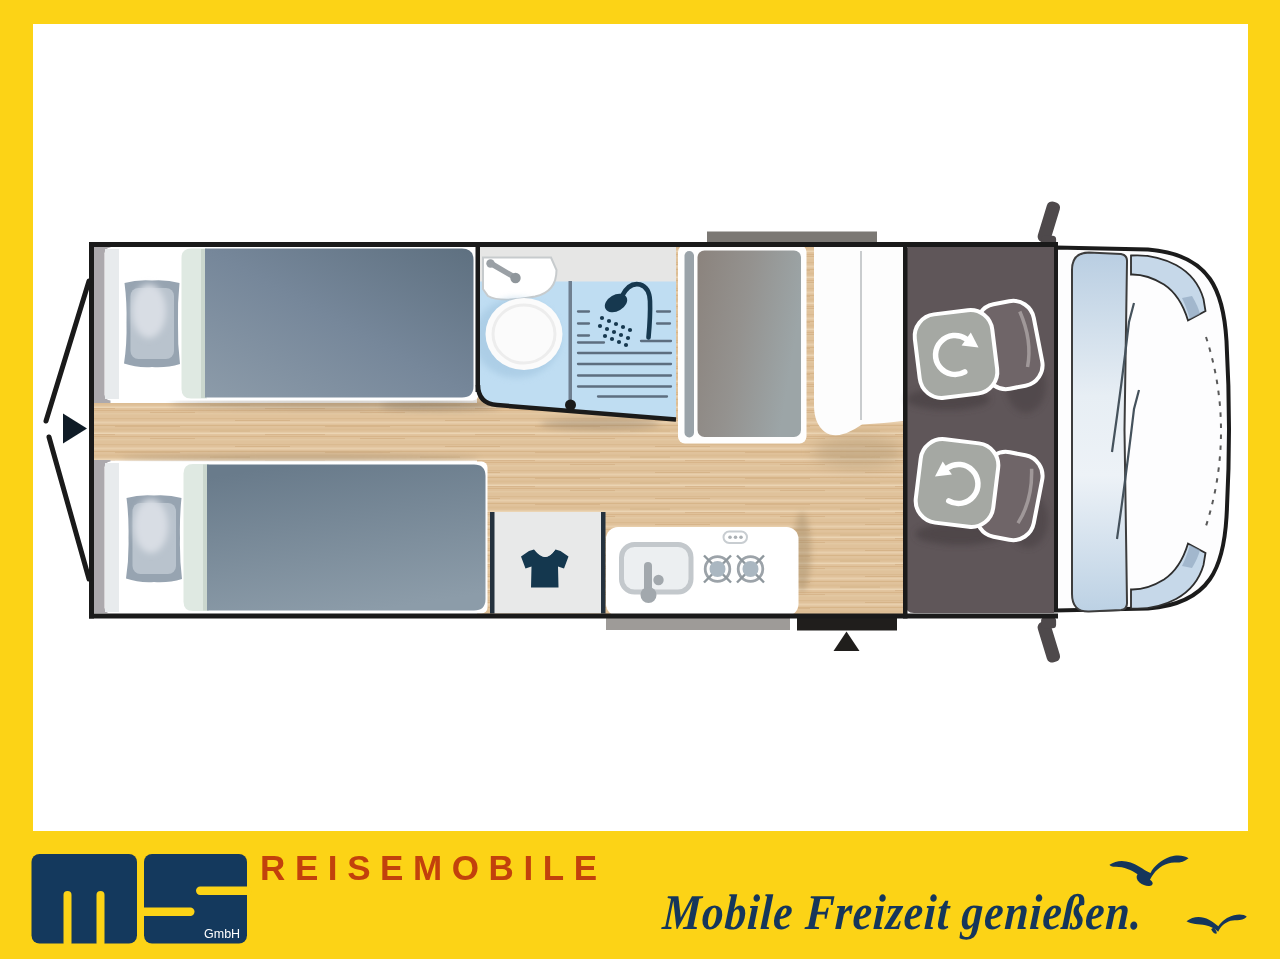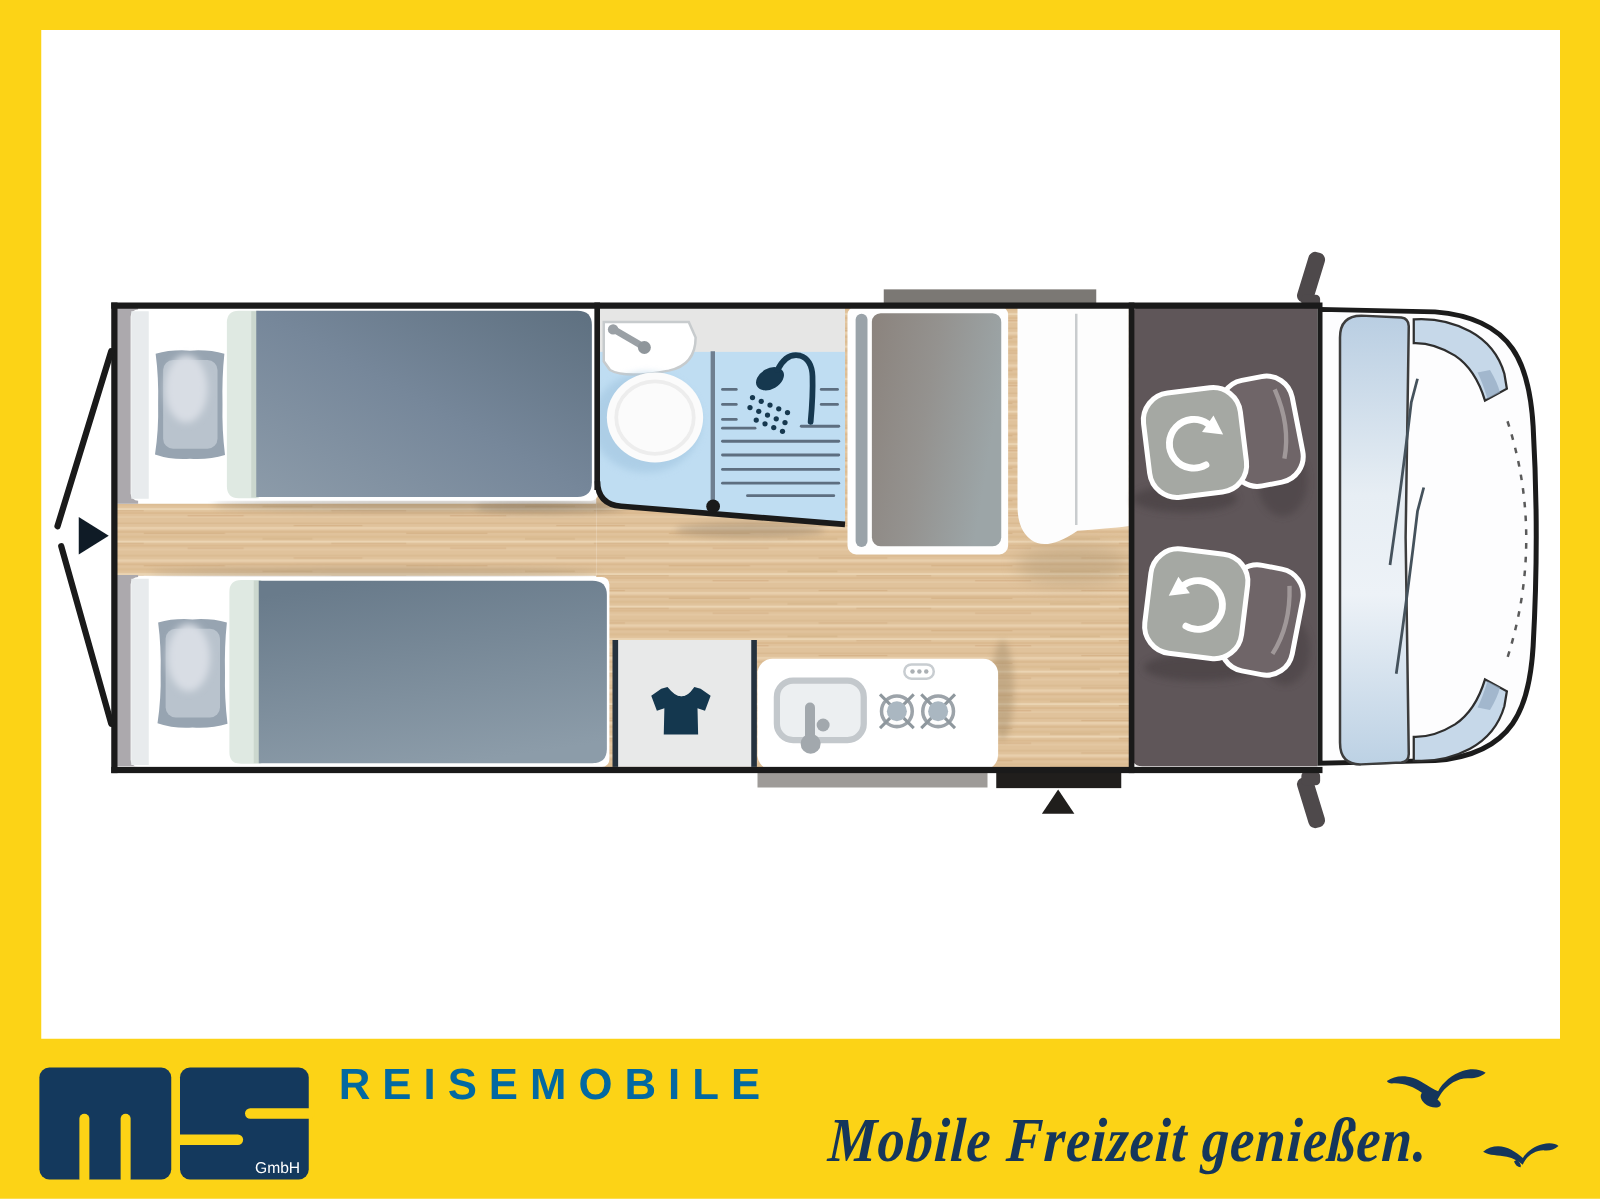--- a/index.html
+++ b/index.html
@@ -1,19 +1,19 @@
 <!DOCTYPE html>
 <html><head>
 <meta charset="utf-8">
 <style>
   html,body{margin:0;padding:0;width:1280px;height:959px;overflow:hidden;}
   body{background:#FCD316;font-family:"Liberation Sans", sans-serif;position:relative;}
   #white{position:absolute;left:33px;top:24px;width:1215px;height:807px;background:#FFFFFF;}
   #plan{position:absolute;left:0;top:0;}
-  #reise{position:absolute;left:271px;top:850px;font-size:35px;font-weight:bold;letter-spacing:9.6px;color:#0369a1;line-height:1;}
+  #reise{position:absolute;left:260px;top:850px;font-size:35px;font-weight:bold;letter-spacing:9.6px;color:#c2410c;line-height:1;}
   #script{position:absolute;left:664px;top:887px;font-family:"Liberation Serif", serif;font-style:italic;font-weight:bold;font-size:50px;letter-spacing:1px;color:#15365B;line-height:1;transform:skewX(-3deg) scaleX(0.87);transform-origin:0 0;}
 </style>
 </head>
 <body>
 
 <div id="white"></div>
 <svg id="plan" width="1280" height="959" viewBox="0 0 1280 959">
 <defs>
   <pattern id="wood" width="210" height="26" patternUnits="userSpaceOnUse">
     <rect x="0" y="0" width="210" height="26" fill="#E0C29B"></rect>

